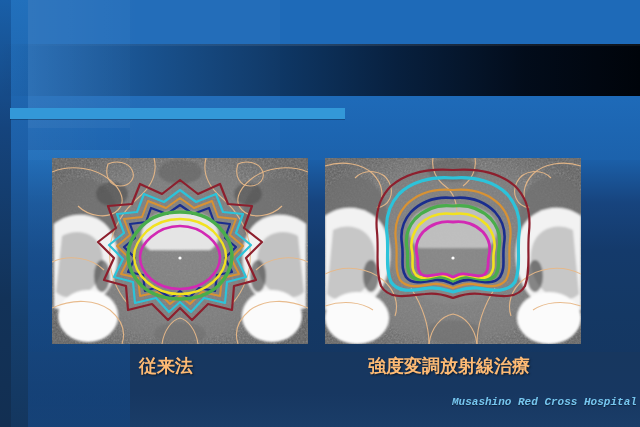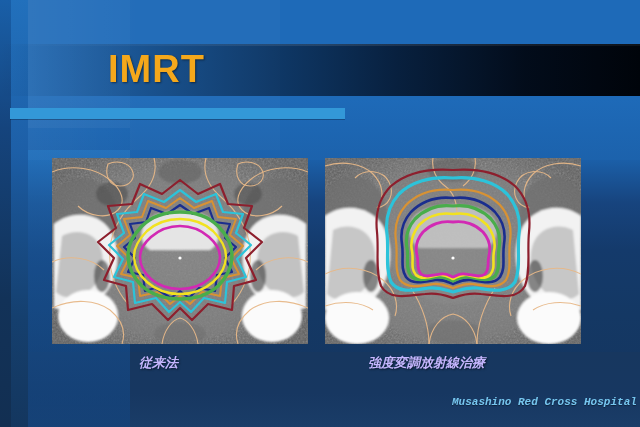--- a/index.html
+++ b/index.html
@@ -83,21 +83,21 @@
   .ct{
     position:absolute;top:158px;width:256px;height:186px;
     background:#8a8a8a;overflow:hidden;
   }
   .ct.left{left:52px;}
   .ct.right{left:325px;}
   .ct-canvas{position:absolute;inset:0;}
   
   .caption{
     position:absolute;top:354px;
-    color:#c4b5fd;font-size:13px;font-style:italic;font-weight:bold;
+    color:#fdba74;font-size:18px;font-weight:bold;
     font-family:"Liberation Serif",serif;
     text-shadow:1px 1px 2px rgba(0,0,0,.55);
     white-space:nowrap;
   }
   .caption.left{left:139px;}
   .caption.right{left:368px;}
   
   .footer{
     position:absolute;left:452px;top:396px;
     color:#76c6ef;font-size:11px;font-style:italic;font-weight:bold;
@@ -119,21 +119,20 @@
 
   <div class="panel-upperlight"></div>
   <div class="panel-upperlight2"></div>
   <div class="panel-lower"></div>
   <div class="col-dark"></div>
   <div class="col-mid"></div>
 
   <div class="title-band"></div>
   <div class="title-band-top"></div>
 
-  <div class="title">IMRT</div>
   <div class="accent-bar"></div>
 
   <div class="ct left">
     <svg class="ct-canvas" viewBox="0 0 256 186" preserveAspectRatio="none">
       <defs>
         <radialGradient id="softL" cx="50%" cy="50%" r="62%">
           <stop offset="0%" stop-color="#8f8f8f"></stop>
           <stop offset="60%" stop-color="#7b7b7b"></stop>
           <stop offset="100%" stop-color="#5e5e5e"></stop>
         </radialGradient>

